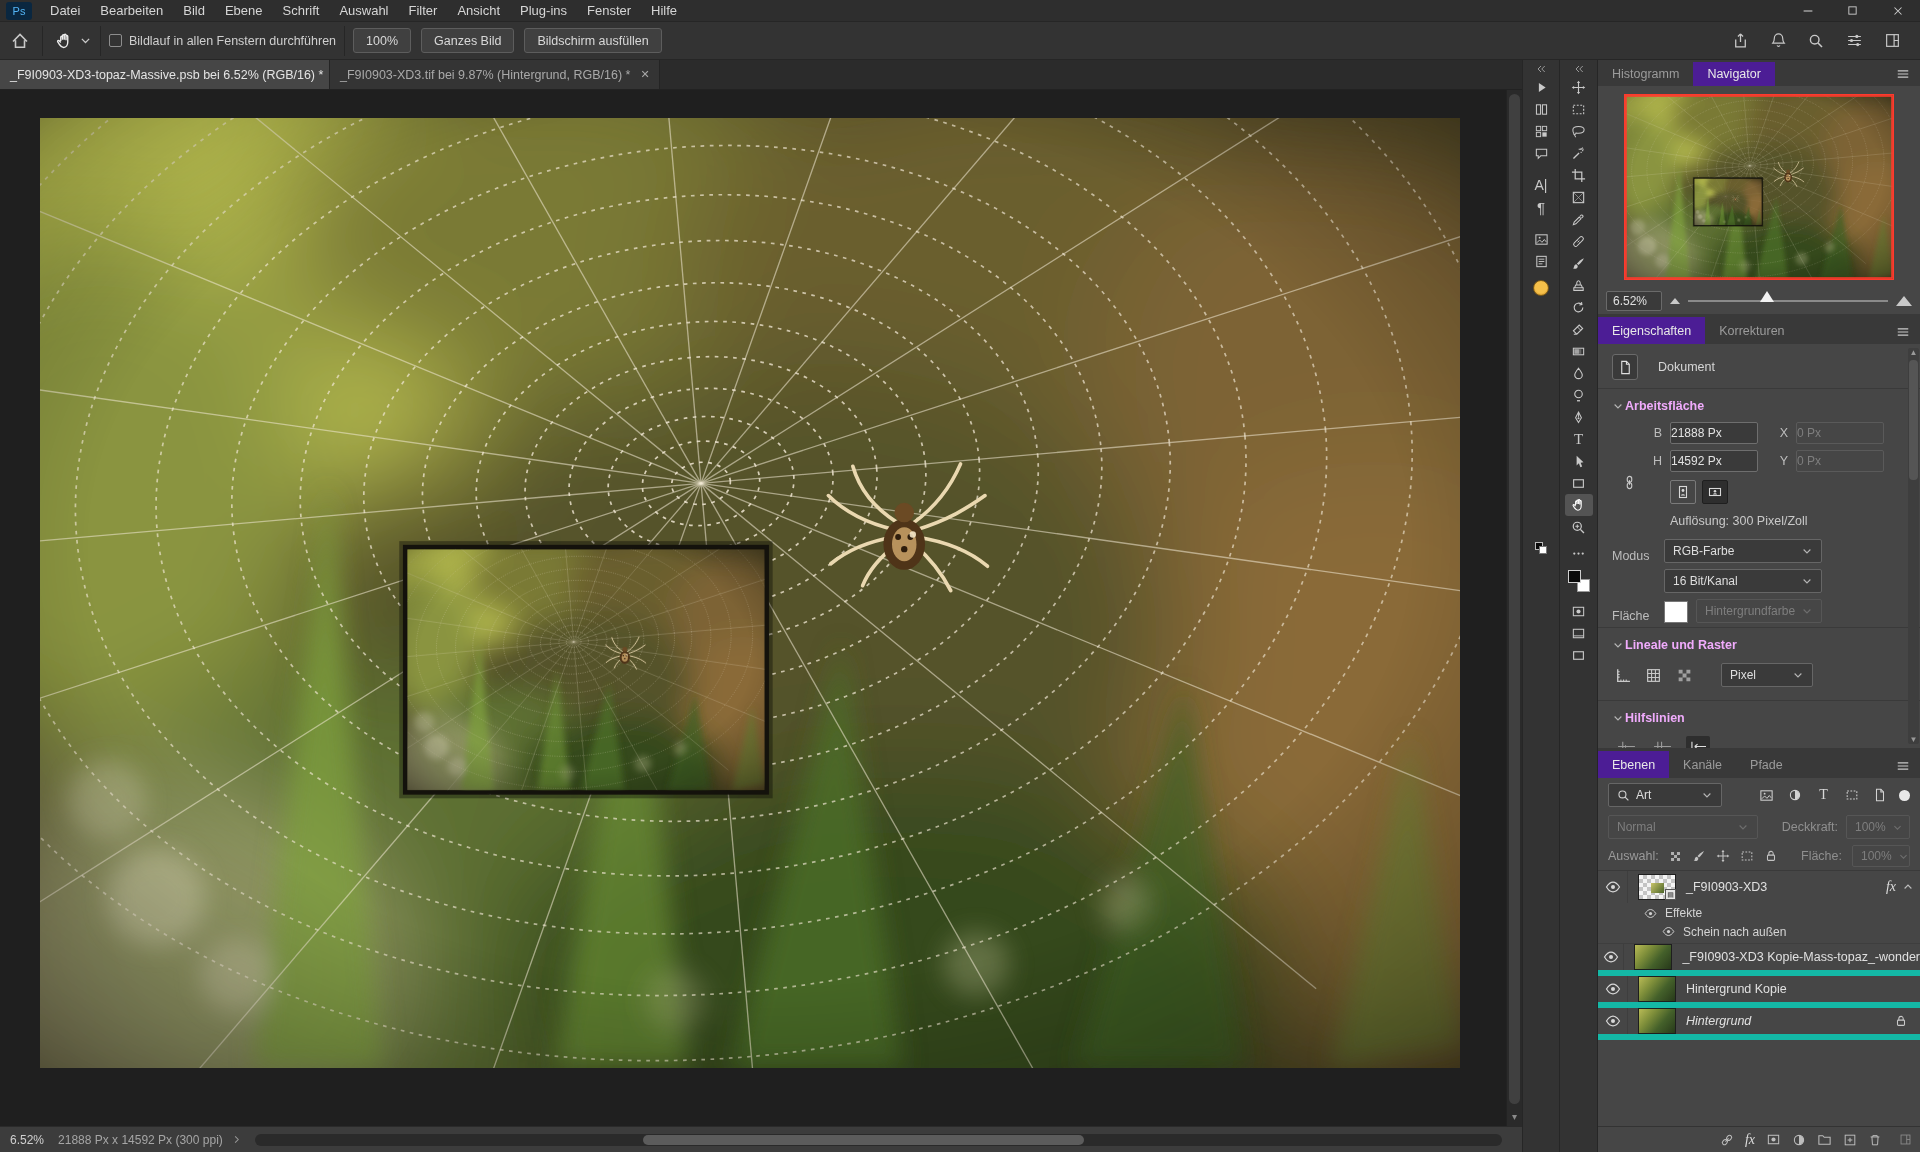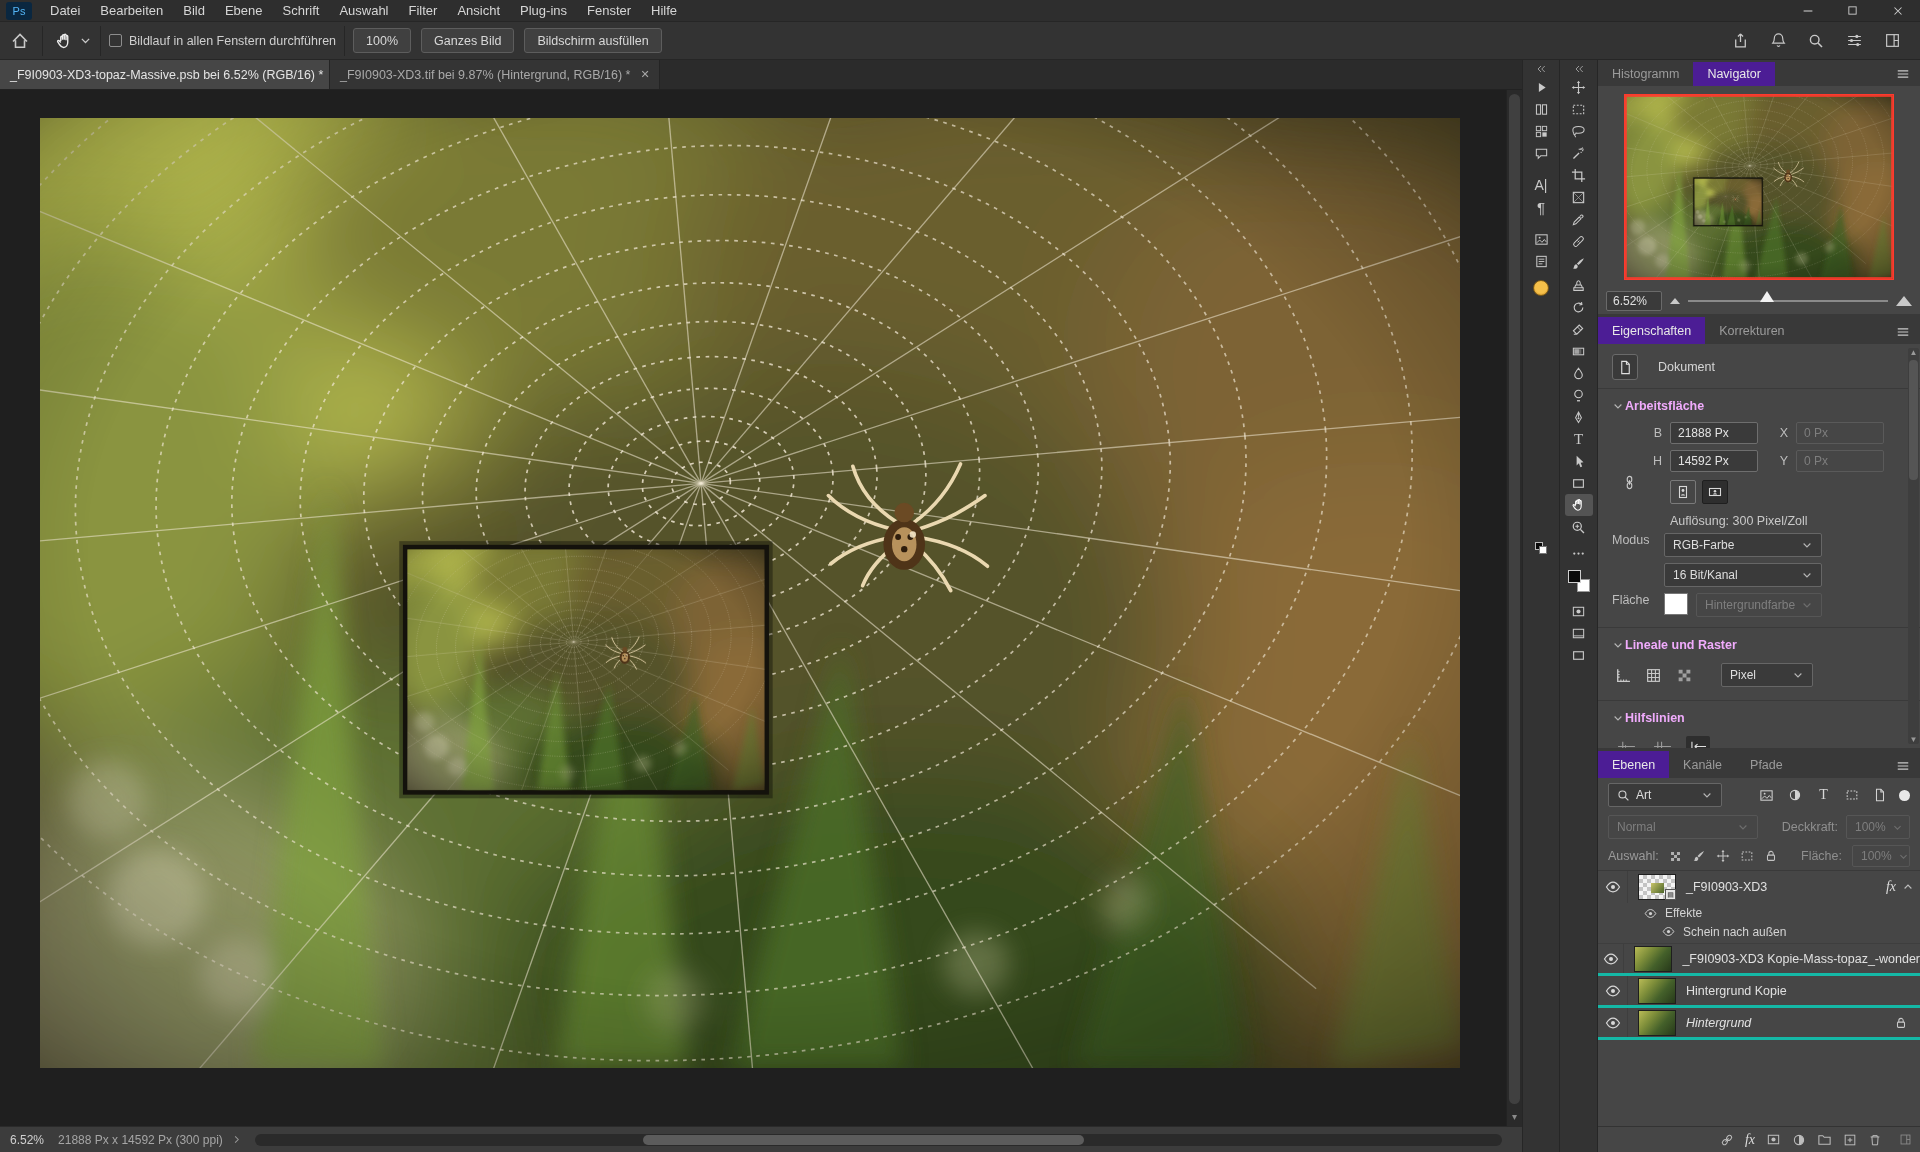--- a/index.html
+++ b/index.html
@@ -73,53 +73,53 @@
   .zthumb{position:absolute;left:36%;top:-9px;width:0;height:0;border-left:7px solid transparent;border-right:7px solid transparent;border-bottom:11px solid #f2f2f2}
   .propsbody{height:404px;position:relative;padding:6px 14px 0 14px;overflow:hidden}
   .prow{display:flex;align-items:center}
   .docrow{height:34px;gap:20px}
   .docicon{width:26px;height:26px;background:#3a3a3a;border:1px solid #6a6a6a;border-radius:3px;display:flex;align-items:center;justify-content:center}
   .divider{height:1px;background:#3a3a3a;margin:4px -14px}
   .sect{height:26px;display:flex;align-items:center;gap:1px;font-weight:bold;color:#f0abfc}
   .sect .cv{color:#b5b5b5}
   .fieldrow{height:28px;display:flex;align-items:center}
   .flab{width:14px;text-align:right;margin-right:8px;color:#bdbdbd}
-  .inp{width:88px;height:22px;background:#3a3a3a;border:1px solid #6e6e6e;border-radius:2px;display:flex;align-items:center;padding-left:7px;color:#e2e2e2;font-size:12px}
+  .inp{width:88px;height:22px;background:#3a3a3a;border:1px solid #6e6e6e;border-radius:2px;display:flex;align-items:center;color:#e2e2e2;font-size:12px}
   .inp.dis{background:#464646;border-color:#5a5a5a;color:#7e7e7e}
   .sel{height:24px;background:#3a3a3a;border:1px solid #666;border-radius:2px;display:flex;align-items:center;padding:0 8px;color:#dedede;font-size:12px;gap:6px}
   .sel .cv{margin-left:auto;color:#b5b5b5}
   .sel.dis{background:#464646;border-color:#565656;color:#7e7e7e}
   .sel.dis .cv{color:#6e6e6e}
   .chainwrap{position:absolute;left:10px;top:56px;color:#c9c9c9}
   .orient{display:flex;gap:6px;height:34px;align-items:center;padding-left:58px}
   .obox{width:26px;height:24px;border:1px solid #7a7a7a;border-radius:2px;background:#464646;display:flex;align-items:center;justify-content:center;color:#d8d8d8}
   .obox.on{background:#2e2e2e;border-color:#1f1f1f}
   .resrow{height:24px;display:flex;align-items:center;padding-left:58px;color:#c9c9c9}
-  .modrow{height:30px;display:flex;align-items:flex-start}
+  .modrow{height:30px;display:flex;align-items:flex-end}
   .modlab{width:52px;color:#bdbdbd}
   .iconrow{height:34px;display:flex;align-items:center;gap:14px;padding-left:2px;color:#c9c9c9}
   .grow{height:30px;display:flex;align-items:center;gap:12px;padding-left:2px}
   .gslot{width:24px;height:20px;display:flex;align-items:center;justify-content:center;color:#9a9a9a;border-radius:2px}
   .gslot.on{background:#2e2e2e;color:#e0e0e0}
   .pscroll{position:absolute;right:1px;top:4px;bottom:4px;width:11px;background:#3e3e3e;border-radius:2px}
   .pscroll .pt{position:absolute;left:1px;right:1px;top:12px;height:120px;background:#555;border-radius:4px}
   .pscroll .au,.pscroll .ad{position:absolute;left:0;right:0;text-align:center;color:#9a9a9a;font-size:8px}
   .au{top:0}.ad{bottom:0}
   
   .ltabs{height:30px;background:#393939;display:flex;align-items:flex-end}
   .filterrow{height:34px;display:flex;align-items:center;padding:0 10px;gap:9px}
   .artsel{width:116px;height:24px}
   .f-ic{color:#d2d2d2;display:flex;align-items:center;justify-content:center;width:20px}
   .pin{width:11px;height:11px;border-radius:50%;background:#e8e8e8;margin-left:auto}
   .blendrow{height:30px;display:flex;align-items:center;padding:0 10px;gap:8px}
   .lockrow{height:28px;display:flex;align-items:center;padding:0 10px;gap:10px;color:#9a9a9a}
   .dim{color:#8f8f8f}
   .lockrow .lic{color:#c3c3c3}
   .layers{flex:1;overflow:hidden;border-top:1px solid #3a3a3a}
-  .lrow{height:32px;display:flex;align-items:center;border-bottom:3px solid #14b8a6;position:relative}
+  .lrow{height:32px;display:flex;align-items:center;border-bottom:6px solid #14b8a6;position:relative}
   .eyecol{width:30px;display:flex;align-items:center;justify-content:center;color:#d8d8d8;align-self:stretch;border-right:1px solid #3e3e3e}
   .thumb{width:38px;height:26px;margin:0 10px;border:1px solid #1e1e1e;position:relative;flex:none}
   .checker{background:repeating-conic-gradient(#c4c4c4 0% 25%,#f4f4f4 0% 50%) 0 0/8px 8px}
   .tphoto{background:linear-gradient(130deg,#b9bb56 0%,#7e8e3a 32%,#44602a 62%,#27391a 100%)}
   .tinypic{position:absolute;left:12px;top:8px;width:13px;height:10px;background:linear-gradient(130deg,#c8c46a,#4a6428)}
   .sobadge{position:absolute;right:-1px;bottom:-1px;width:11px;height:11px;background:#e8e8e8;border:1px solid #555;
     display:flex;align-items:center;justify-content:center;font-size:7px;color:#333}
   .lname{font-size:12.5px;color:#e0e0e0;white-space:nowrap}
   .lsub{height:20px;display:flex;align-items:center;gap:8px;font-size:12px;color:#d4d4d4}
   .fxb{font-family:"Liberation Serif",serif;font-style:italic;font-size:14px;color:#dcdcdc;margin-left:auto}

